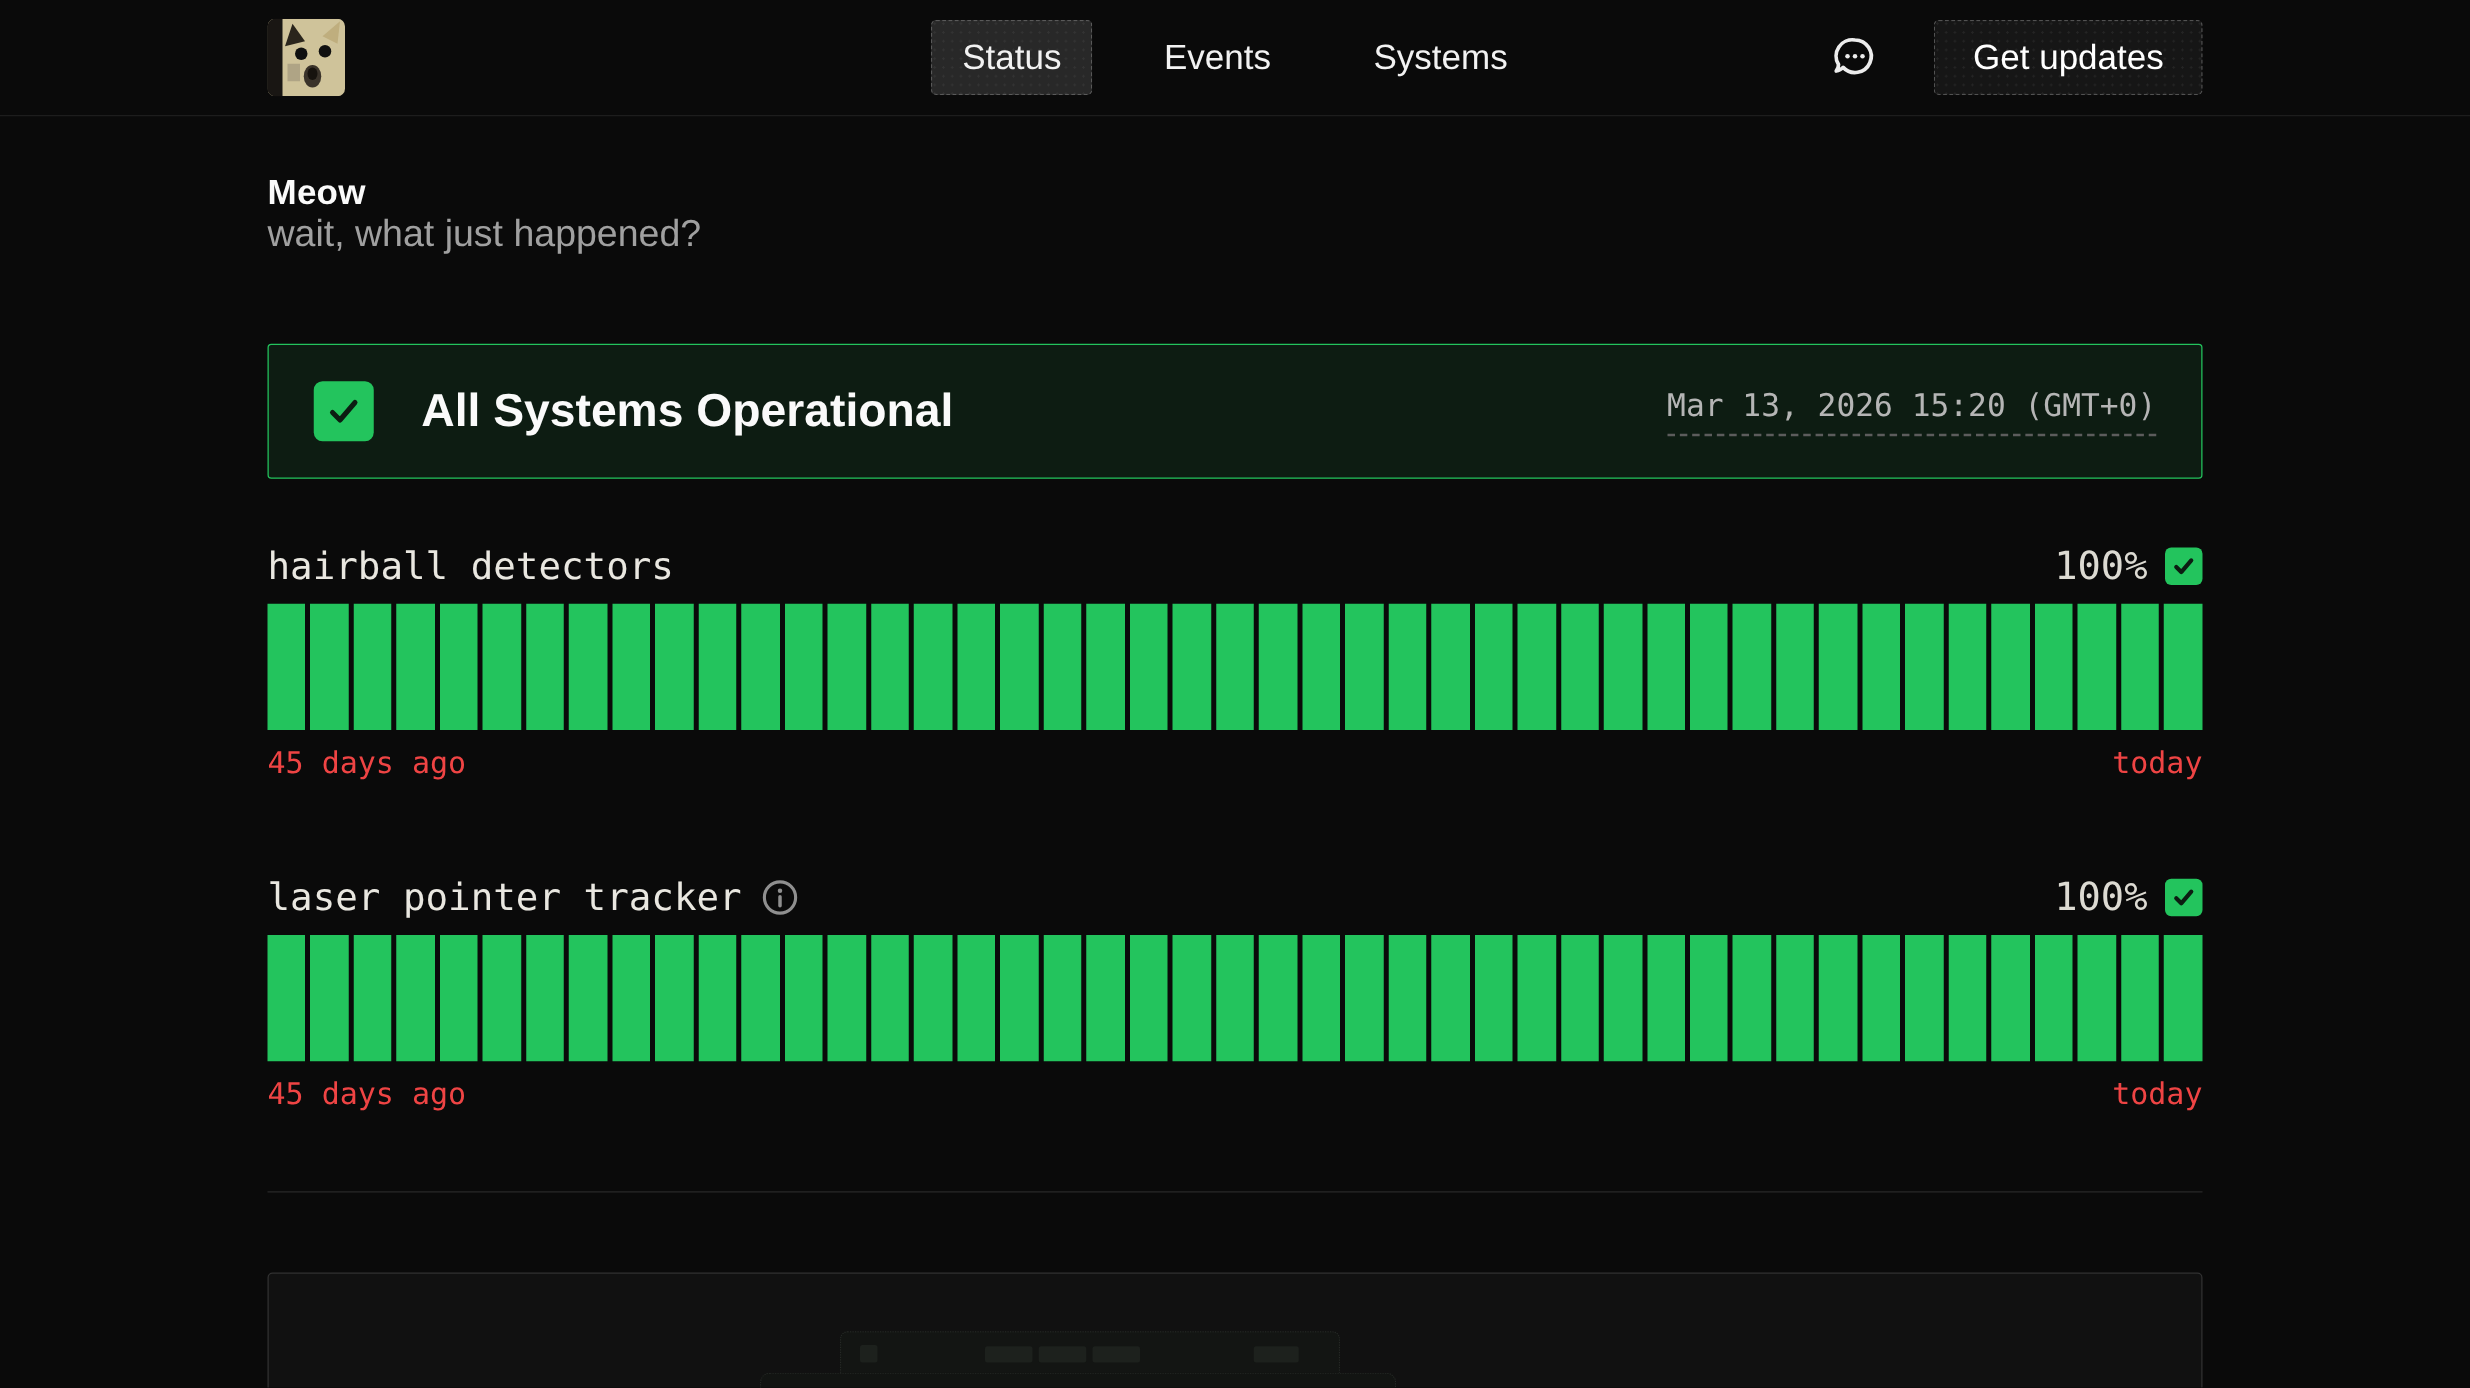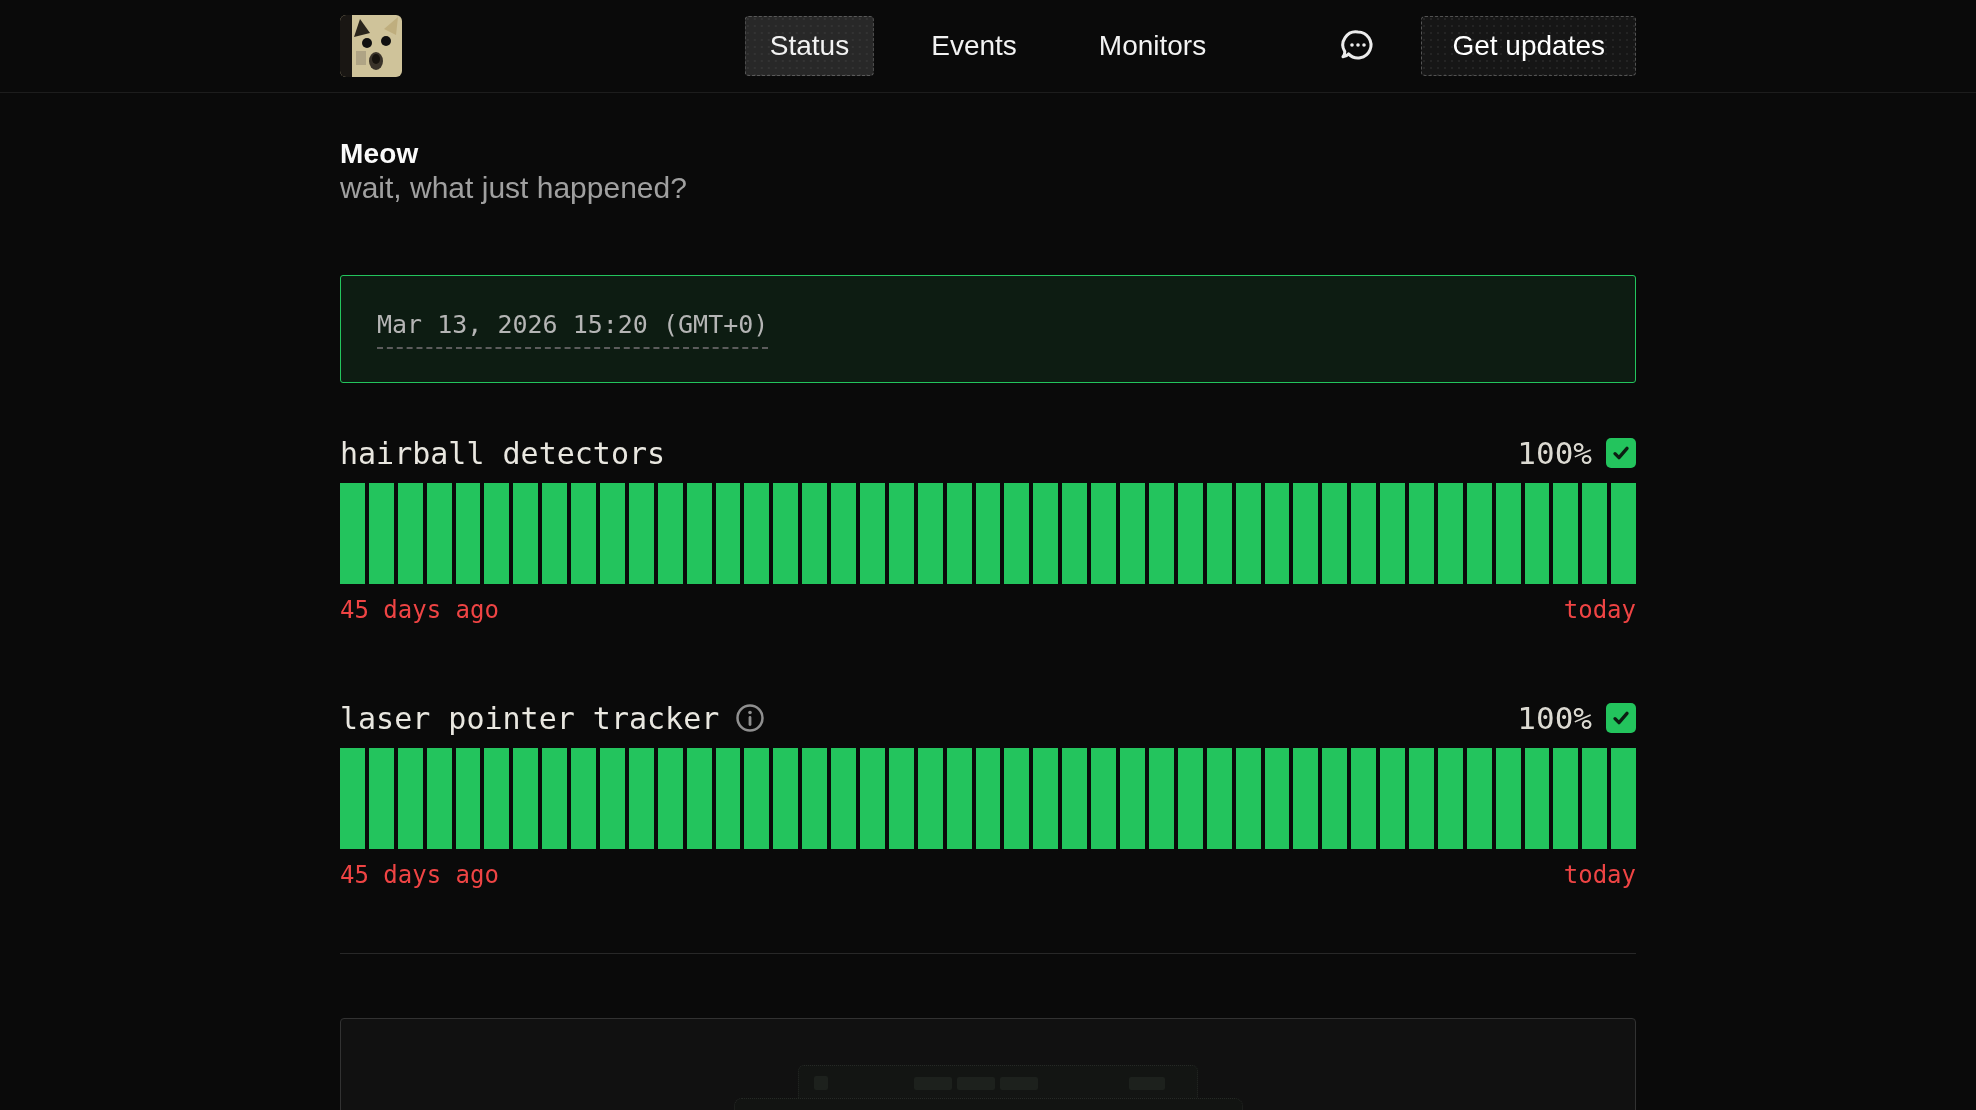--- a/index.html
+++ b/index.html
@@ -4,21 +4,21 @@
 <style>
   * { margin:0; padding:0; box-sizing:border-box; }
   html,body { width:1976px; height:1110px; }
   body {
     background:#0a0a0a;
     color:#f5f5f5;
     font-family:"Liberation Sans", sans-serif;
     overflow:hidden;
   }
   .mono { font-family:"DejaVu Sans Mono", monospace; }
-  .container { width:1296px; margin:0 auto; }
+  .container { width:1548px; margin:0 auto; }
 
   
   .nav { height:93px; border-bottom:1px solid #1d1d1d; }
   .nav-inner { height:100%; display:flex; align-items:center; position:relative; }
   .logo { width:62px; height:62px; border-radius:6px; overflow:hidden; cursor:pointer; flex:0 0 auto; }
   .nav-menu { position:absolute; left:50%; transform:translateX(-50%); display:flex; align-items:center; gap:32px; }
   .nav-link {
     font-size:28px; font-weight:500; color:#f2f2f2; padding:13px 24px;
     border:1px dashed transparent; border-radius:4px; cursor:pointer; white-space:nowrap;
   }
@@ -114,21 +114,21 @@
         <circle cx="46" cy="26" r="5" fill="#101010"></circle>
         <ellipse cx="36" cy="46" rx="7" ry="9" fill="#3a332a"></ellipse>
         <ellipse cx="36" cy="44" rx="4" ry="5" fill="#17130e"></ellipse>
         <rect x="16" y="36" width="10" height="14" fill="#8f8570" opacity="0.5"></rect>
       </svg>
     </div>
 
     <div class="nav-menu">
       <div class="nav-link active">Status</div>
       <div class="nav-link">Events</div>
-      <div class="nav-link">Monitors</div>
+      <div class="nav-link">Systems</div>
     </div>
 
     <div class="nav-right">
       <div class="chat-btn">
         <svg width="42" height="42" viewBox="0 0 42 42" fill="none">
           <path d="M21 7 a13 13 0 1 1 -9.5 21.9 c-1.2 1.4 -3.2 2.6 -5.5 2.9 1.3-1.6 1.9-3.4 1.8-5.2 A13 13 0 0 1 21 7 Z" stroke="#ececec" stroke-width="3" stroke-linejoin="round"></path>
           <circle cx="15" cy="20" r="1.8" fill="#ececec"></circle>
           <circle cx="21" cy="20" r="1.8" fill="#ececec"></circle>
           <circle cx="27" cy="20" r="1.8" fill="#ececec"></circle>
         </svg>
@@ -136,20 +136,28 @@
       <div class="btn-updates">Get updates</div>
     </div>
   </div>
 </div>
 
 <div class="container">
   <div class="page-title">Meow</div>
   <div class="page-subtitle">wait, what just happened?</div>
 
   <div class="banner">
+    <div class="banner-left">
+      <div class="check-lg">
+        <svg width="30" height="30" viewBox="0 0 30 30" fill="none">
+          <path d="M6 16 L12 22 L24 8" stroke="#0c1d12" stroke-width="4" stroke-linecap="round" stroke-linejoin="round"></path>
+        </svg>
+      </div>
+      <div class="banner-label">All Systems Operational</div>
+    </div>
     <div class="banner-time mono">Mar 13, 2026 15:20 (GMT+0)</div>
   </div>
 
   <div class="monitor">
     <div class="monitor-head">
       <div class="monitor-name-row">
         <div class="monitor-name mono">hairball detectors</div>
       </div>
       <div class="uptime-row">
         <div class="uptime-label mono">100%</div>

